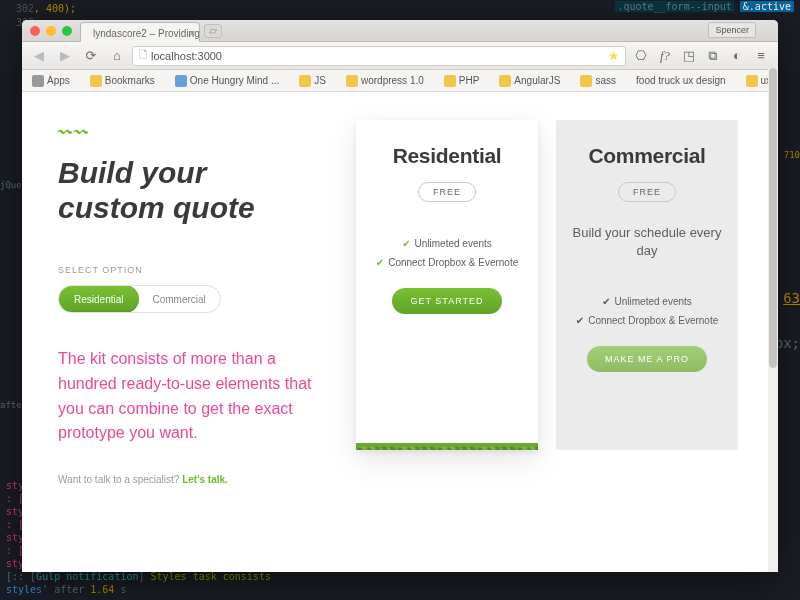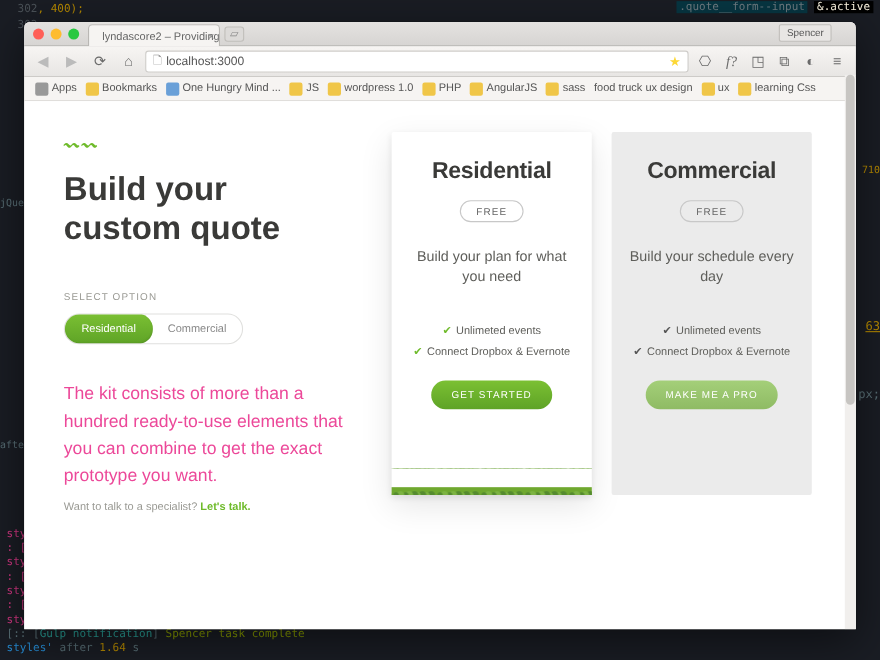--- a/index.html
+++ b/index.html
@@ -16,21 +16,21 @@
   font-family: Menlo, Consolas, monospace;
   font-size: 10px;
   color: #6d7a80;
   padding: 2px 8px;
   line-height: 14px;
 }
 .editor-bg .ln { color: #4b5258; display: inline-block; width: 26px; text-align: right; margin-right: 0;}
 .editor-bg .num { color: #b58900;}
 .editor-bg .sel { background:#073642; padding:0 2px;}
 .editor-bg .right { position:absolute; top:0; right:6px;}
-.editor-bg .right .hl { background:#000000; color:#fdf6e3; padding:0 3px;}
+.editor-bg .right .hl { background:#0369a1; color:#fdf6e3; padding:0 3px;}
 .terminal {
   position: absolute; left: 0; right: 0; bottom: 0;
   font-family: Menlo, Consolas, monospace;
   font-size: 10px;
   color: #839496;
   padding: 4px 6px;
   line-height: 13px;
 }
 .terminal .cyan { color: #2aa198; }
 .terminal .green { color: #859900; }
@@ -91,59 +91,59 @@
   padding:0 6px; font-size:11px; color:#555; gap:4px;
 }
 .addr .file { font-size:10px; color:#888;}
 .star{ color:#fdd835; font-size:12px;}
 .righticons{ display:flex; gap:2px; color:#6a6a6a; font-size:12px;}
 .bkbar {
   height: 22px;
   background:#f6f4f2;
   border-bottom:1px solid #dedcd9;
   display:flex; align-items:center;
-  padding:0 6px; gap:0;
+  padding:0 6px; gap:12px;
   font-size:10px; color:#555;
   overflow:hidden; white-space:nowrap;
 }
 .bkbar .bk { display:flex; align-items:center; gap:3px; padding:0 4px; cursor:pointer;}
 .bkicn { width:12px; height:12px; background:#6aa0d8; border-radius:2px; display:inline-block;}
 .bkicn.y{background:#f0c648;} .bkicn.g{background:#999;}
 
 .page {
   flex:1; background:#fff; overflow:auto;
   padding: 28px 36px 0 36px;
   color:#333;
   position:relative;
 }
 .pagegrid { display:flex; gap:18px; }
 .left { flex: 0 0 280px; }
 .zig { color:#6fbb2b; font-size:14px; letter-spacing:2px; margin-bottom:16px;}
-h1 { font-size:30px; font-weight:700; line-height:1.15; color:#3a3a38;}
+h1 { font-size:30px; font-weight:700; line-height:1.15; color:#3a3a38;font-style:italic;}
 .selopt { font-size:9px; color:#9a9a94; letter-spacing:1px; margin-top:40px;}
 .toggle {
   margin-top:10px;
   display:inline-flex;
   height:28px;
   border:1px solid #e0e0de;
   border-radius:14px;
   overflow:hidden;
   font-size:10px;
 }
 .toggle div{ padding:0 14px; display:flex; align-items:center; cursor:pointer; color:#888;}
 .toggle .active{
   background: linear-gradient(#7bc033,#5ea326);
   color:#fff;
   border-radius:14px;
   margin:-1px;
   padding:0 16px;
   box-shadow: inset 0 -1px 2px rgba(0,0,0,.15);
 }
 .desc { font-size:16px; color:#ec4899; line-height:1.55; margin-top:34px;}
-.talk { font-size:10px; color:#9a9a94; margin-top:10px;}
+.talk { font-size:10px; color:#9a9a94; margin-top:28px;}
 .talk a { color:#6fbb2b; text-decoration:none; font-weight:600;}
 
 .card {
   flex:0 0 182px;
   background:#fff;
   box-shadow: 0 10px 30px rgba(0,0,0,.10), 0 2px 6px rgba(0,0,0,.08);
   border-radius:2px;
   padding: 24px 16px 0 16px;
   text-align:center;
   position:relative;
@@ -181,23 +181,23 @@
     radial-gradient(circle at 70% 100%, #558b2f 3px, transparent 4px),
     radial-gradient(circle at 80% 100%, #7cb342 2px, transparent 3px),
     radial-gradient(circle at 90% 100%, #558b2f 3px, transparent 4px),
     linear-gradient(to top, #6fa82f 30%, transparent 30%);
   background-size: 40px 24px;
 }
 .sbtrack{ position:absolute; right:0; top:48px; bottom:0; width:10px; background:#f1efed;}
 .sbthumb{ position:absolute; right:1px; top:48px; width:8px; height:300px; background:#c7c5c2; border-radius:4px;}
 .edside{ position:absolute; left:0; top:180px; font-size:9px; color:#586e75; font-family:Menlo,monospace;}
 .edside2{ position:absolute; right:0; top:150px; font-size:9px; color:#b58900; font-family:Menlo,monospace;}
-.edside3{ position:absolute; right:0; top:290px; font-size:11px; color:#b58900; font-family:Menlo,monospace;text-decoration:underline;}
+.edside3{ position:absolute; right:0; top:290px; font-size:14px; color:#b58900; font-family:Menlo,monospace;text-decoration:underline;}
 .edside4{ position:absolute; left:0; top:400px; font-size:9px; color:#586e75; font-family:Menlo,monospace;}
-.edside5{ position:absolute; right:0; top:352px; font-size:11px; color:#586e75; font-family:Menlo,monospace;}
+.edside5{ position:absolute; right:0; top:335px; font-size:14px; color:#586e75; font-family:Menlo,monospace;}
 </style>
 </head>
 <body>
 
 <div class="editor-bg">
   <div><span class="ln">302</span><span class="num">, 400);</span></div>
   <div><span class="ln">303</span></div>
   <div class="right"><span class="sel">.quote__form--input</span> <span class="hl">&amp;.active</span></div>
 </div>
 <div class="edside">jQuery</div>
@@ -207,21 +207,21 @@
 <div class="edside4">after</div>
 
 <div class="terminal">
   <div><span class="pink" style="white-space:pre;">styl
 : [
 styl
 : [
 styl
 : [
 styl</span></div>
-  <div><span class="gray">[:: [</span><span class="cyan">Gulp notification</span><span class="gray">] </span><span class="green">Spencer task complete</span></div>
+  <div><span class="gray">[:: [</span><span class="cyan">Gulp notification</span><span class="gray">] </span><span class="green">Styles task consists</span></div>
   <div><span class="blue">styles' </span><span class="gray">after</span><span class="yellow"> 1.64 </span><span class="gray">s</span></div>
 </div>
 
 <div class="browser">
   <div class="tabbar">
     <div class="traffic">
       <div class="tl r"></div>
       <div class="tl y"></div>
       <div class="tl g"></div>
     </div>
@@ -314,21 +314,20 @@
         </div>
         <div class="desc">The kit consists of more than a hundred ready-to-use elements that you can combine to get the exact prototype you want.</div>
         <div class="talk">
           <span>Want to talk to a specialist? </span><a>Let's talk.</a>
         </div>
       </div>
 
       <div class="card">
         <h2>Residential</h2>
         <div class="pill">FREE</div>
-        <div class="tagline">Build your plan for what you need</div>
         <div class="feat">
           <div><span class="chk">✔</span><span>Unlimeted events</span></div>
           <div><span class="chk">✔</span><span>Connect Dropbox &amp; Evernote</span></div>
         </div>
         <button class="cta">GET STARTED</button>
         <div class="grass"></div>
       </div>
 
       <div class="card dim">
         <h2>Commercial</h2>

